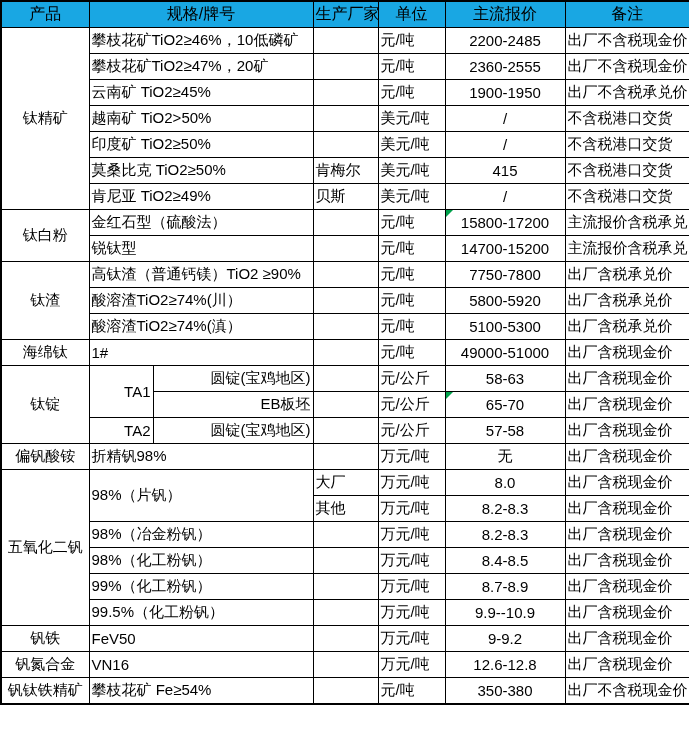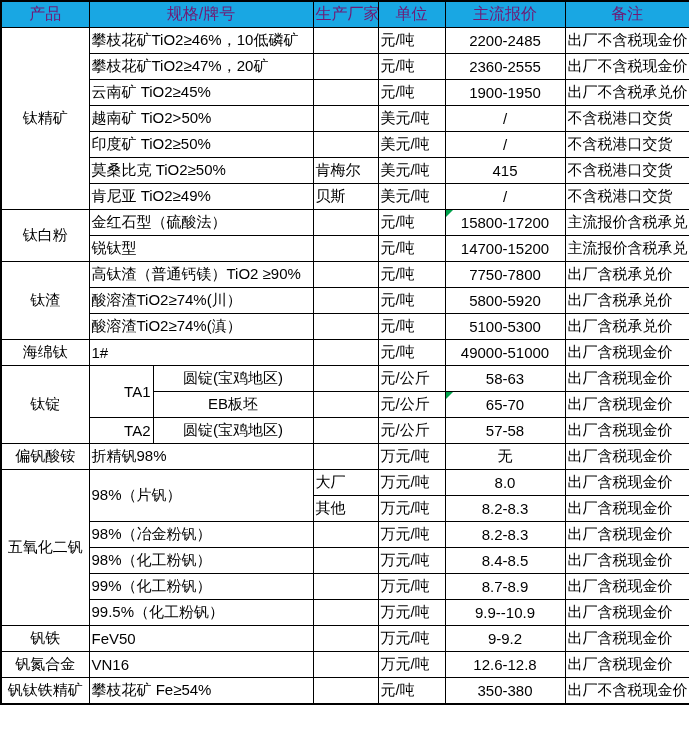--- a/index.html
+++ b/index.html
@@ -18,29 +18,29 @@
   .price-table th,.price-table td{
     border:1px solid #000;
     height:25px;
     padding:0 2px;
     overflow:hidden;
     white-space:nowrap;
     vertical-align:middle;
   }
   .price-table thead th{
     background:#19A7E3;
-    color:#701a75;
+    color:#000000;
     font-weight:normal;
     font-size:16px;
     text-align:center;
   }
   td.c-product{text-align:center;}
   td.c-spec{text-align:left;}
   td.c-grade{text-align:right;padding-left:4px;}
-  td.c-form{text-align:center;padding-left:2px;}
+  td.c-form{text-align:right;padding-left:2px;}
   td.c-maker{}
   td.c-unit{text-align:left;}
   td.c-price{text-align:center;position:relative;}
   td.c-note{text-align:left;padding-left:2px;}
   .flag{
     position:absolute;top:0;left:0;width:0;height:0;
     border-top:7px solid #00A14B;
     border-right:7px solid transparent;
   }
 </style>

